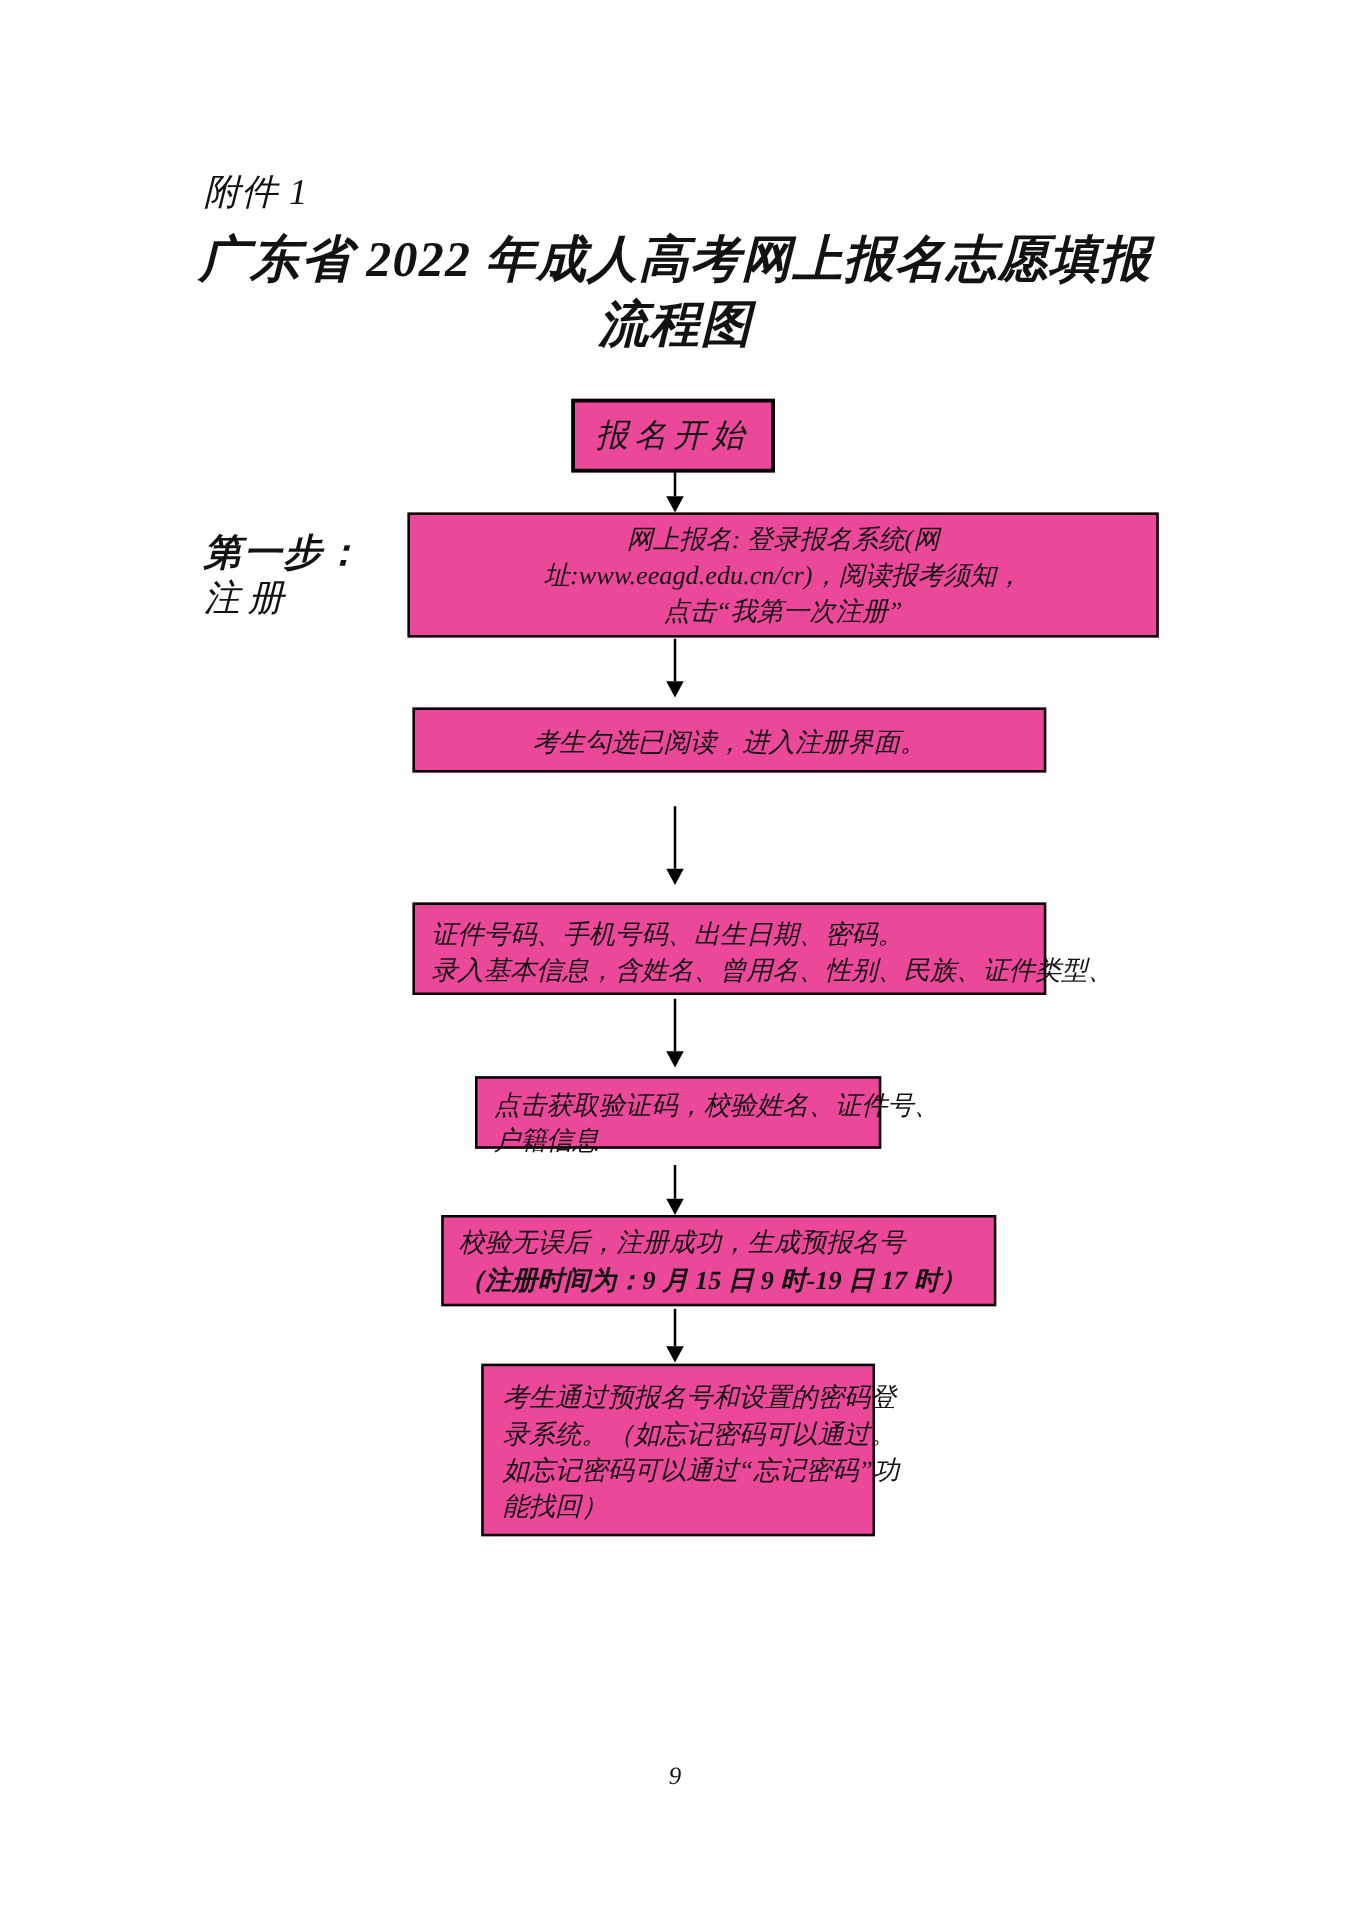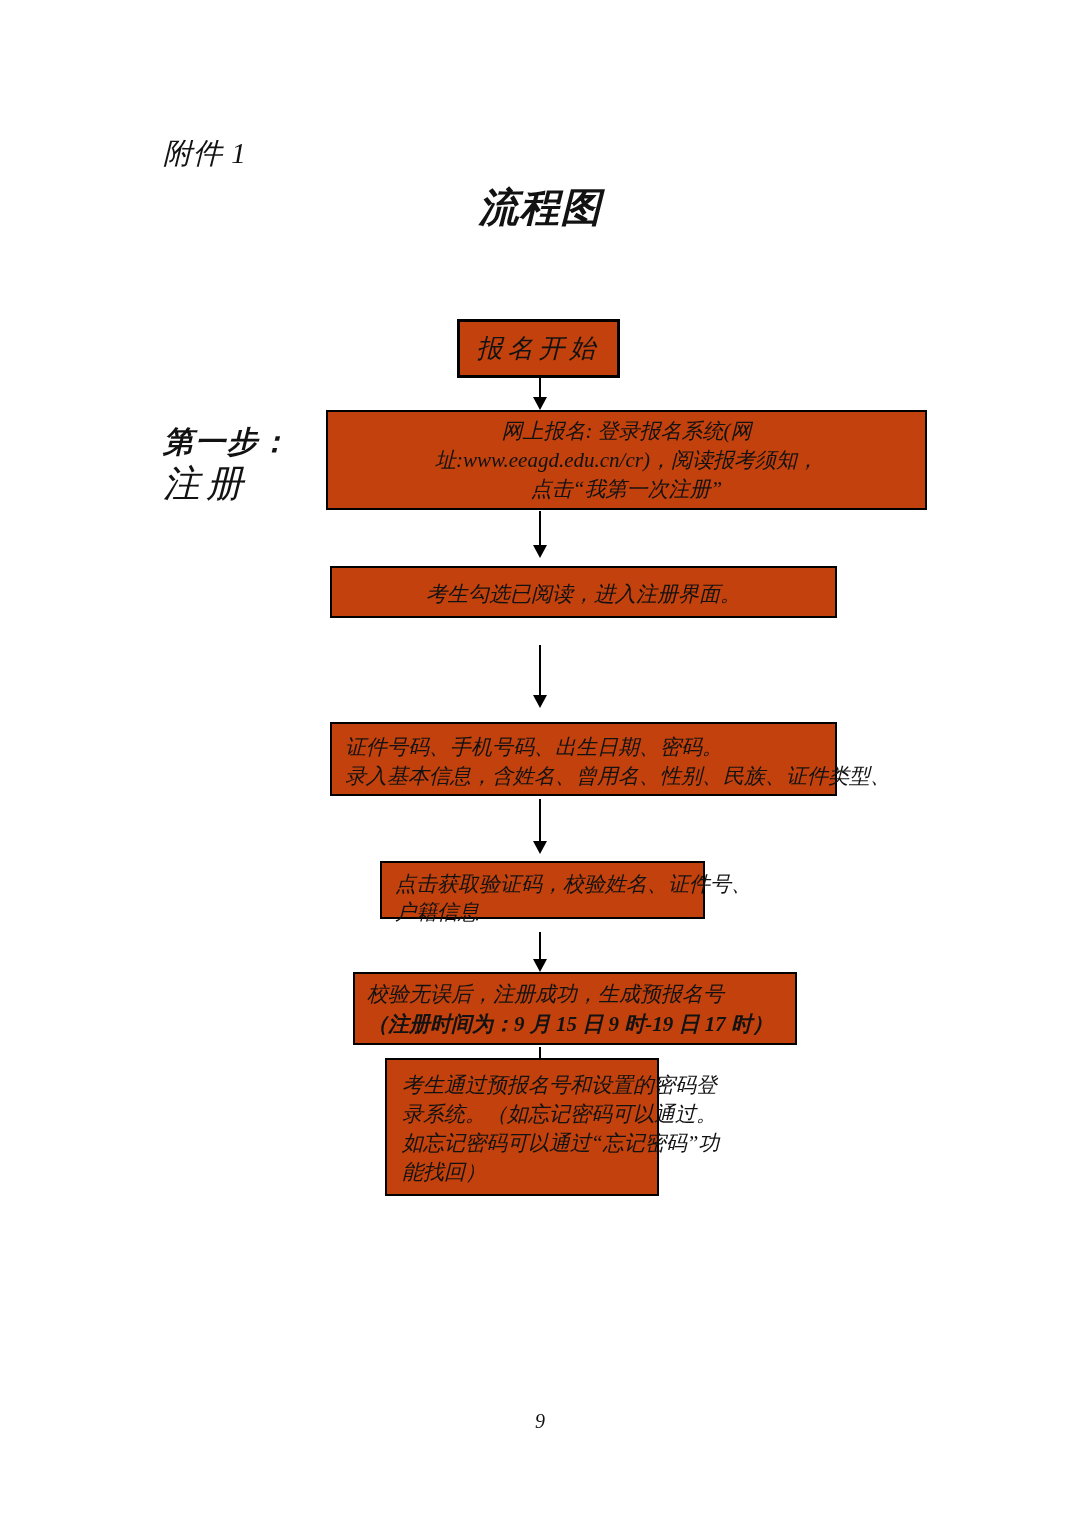--- a/index.html
+++ b/index.html
@@ -25,25 +25,25 @@
     letter-spacing:1px;
   }
   .step-label{
     left:163px;top:384px;
     font-size:30px;font-weight:bold;
     letter-spacing:2px;
     margin-top:38px;
   }
   .step-sublabel{
     left:163px;top:459px;
-    font-size:37px;letter-spacing:6px;
+    font-size:29px;letter-spacing:6px;
   }
   .node{
     border:2px solid #000;
-    background:#c2410c;
+    background:#ec4899;
     font-size:21px;
     line-height:29px;
   }
   .node .tline{white-space:nowrap;}
   .node-start{
     left:457px;top:319px;width:163px;height:59px;
     border-width:3px;
     display:flex;align-items:center;justify-content:center;
     font-size:26px;letter-spacing:5px;
   }
@@ -62,21 +62,21 @@
   .node-code{
     left:380px;top:861px;width:325px;height:58px;
     padding:7px 13px;line-height:28px;
   }
   .node-success{
     left:353px;top:972px;width:444px;height:73px;
     padding:5px 12px;line-height:30px;
   }
   .node-success .bold{font-weight:bold;}
   .node-account{
-    left:385px;top:1058px;width:274px;height:138px;
+    left:385px;top:1091px;width:315px;height:138px;
     padding:11px 15px;line-height:29px;
   }
   .arrow{
     width:16px;
     display:flex;flex-direction:column;align-items:center;
   }
   .arrow .shaft{width:2px;flex:1;background:#000;}
   .arrow .head{
     width:0;height:0;
     border-left:7px solid transparent;
@@ -95,20 +95,21 @@
   }
 </style>
 </head>
 <body>
 
 <div class="page">
 
   <div class="abs attachment">附件 1</div>
 
   <div class="abs doc-title">
+    <div>广东省 2022 年成人高考网上报名志愿填报</div>
     <div>流程图</div>
   </div>
 
   <div class="abs node node-start">
     <span>报名开始</span>
   </div>
 
   <div class="abs arrow a1">
     <div class="shaft"></div>
     <div class="head"></div>

